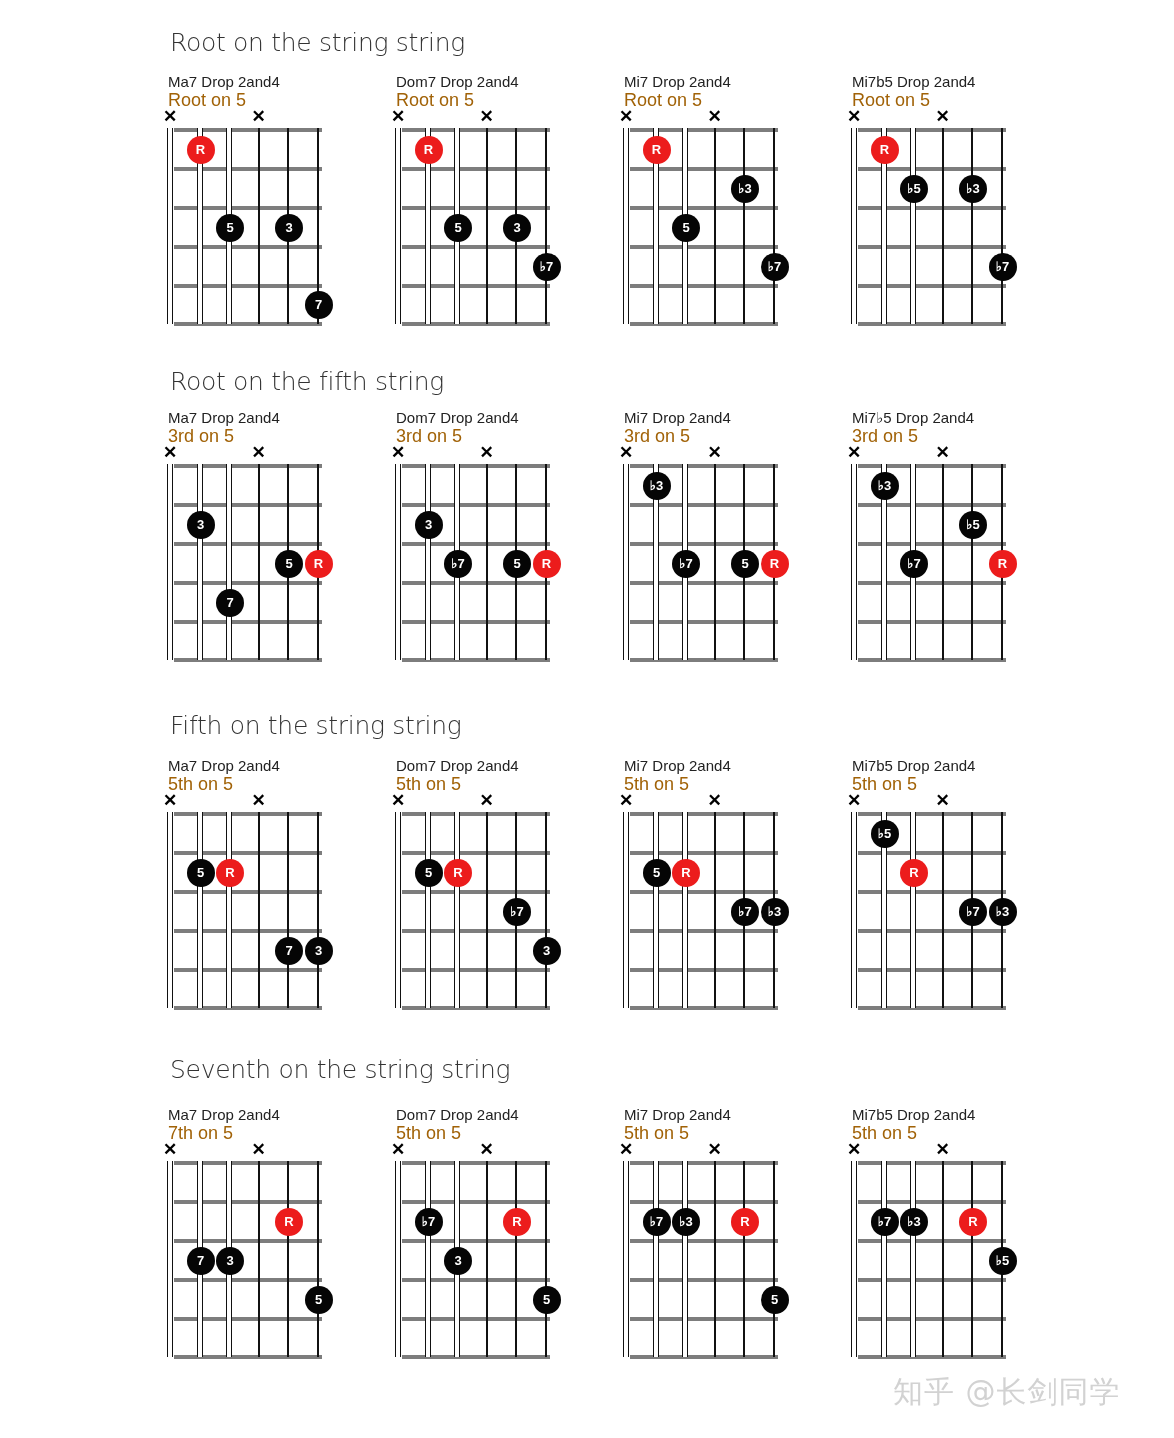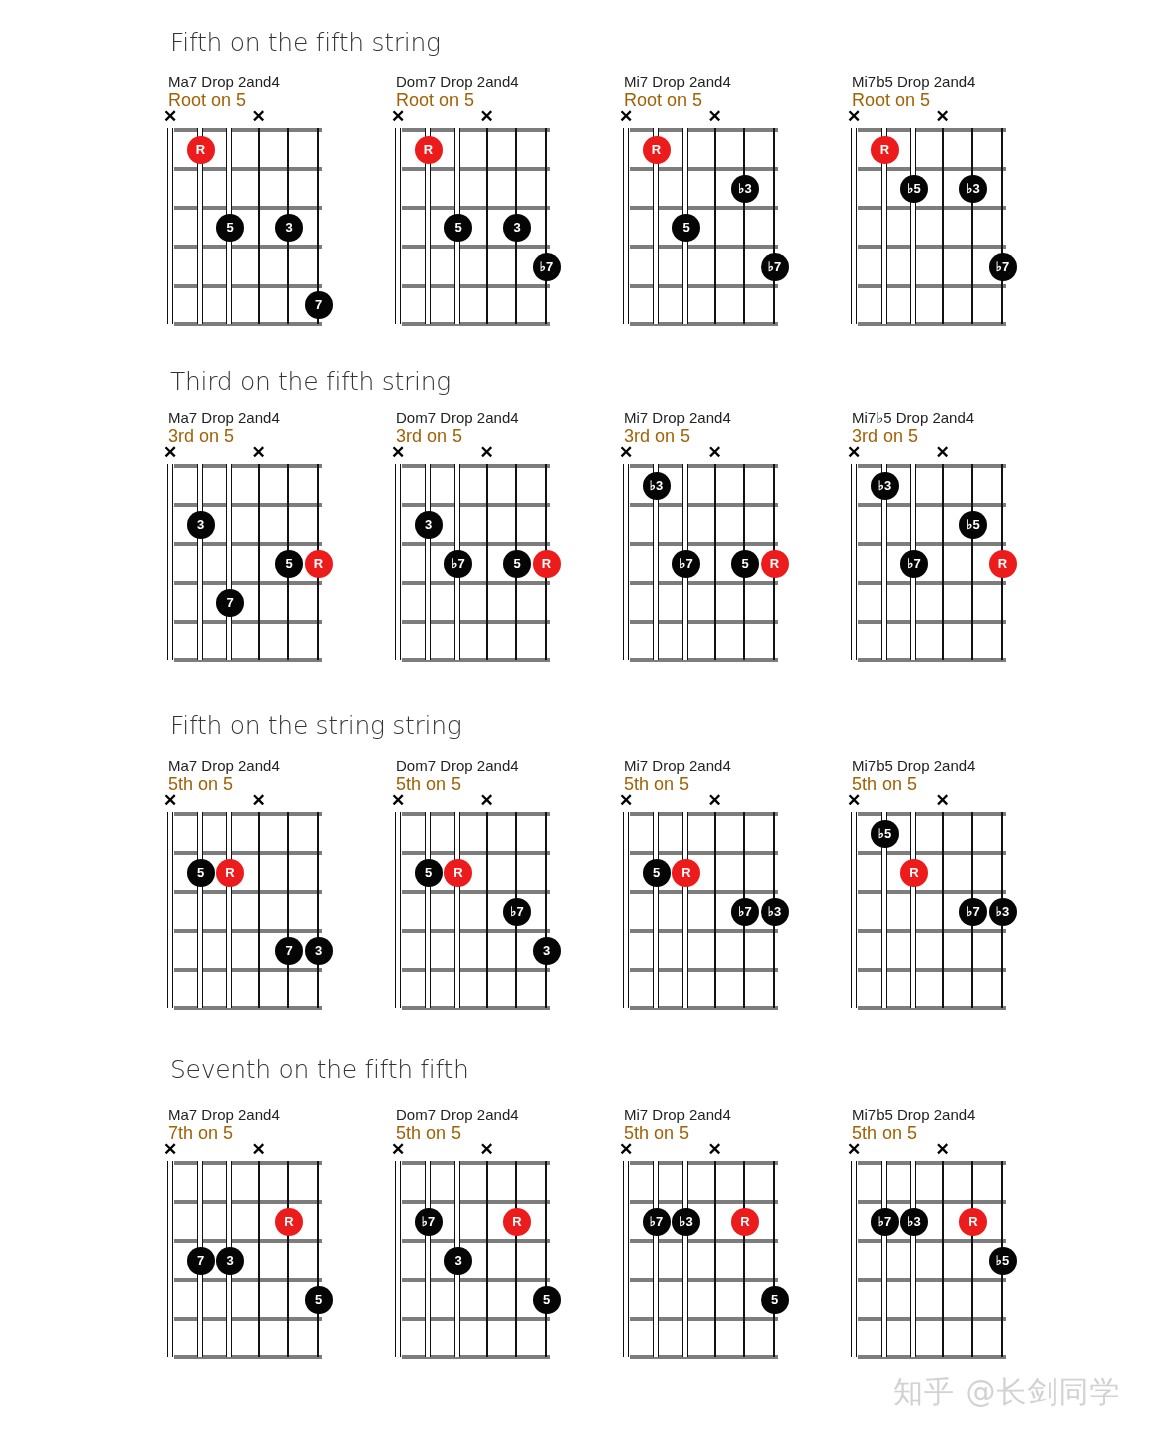--- a/index.html
+++ b/index.html
@@ -15,21 +15,21 @@
   .string.wound { width: 4px; background: #fff; border-left: 1.5px solid #111; border-right: 1.5px solid #111; }
   .string.plain { width: 2px; background: #111; }
   .dot { position: absolute; width: 28px; height: 28px; border-radius: 50%; background: #050505; color: #fff; font-weight: bold; font-size: 13px; line-height: 28px; text-align: center; }
   .dot.root { background: #ec1c1c; }
   .watermark { position: absolute; left: 893px; top: 1372px; font-family: "DejaVu Sans", sans-serif; font-size: 30px; color: #d2d2d2; letter-spacing: 1px; }
 </style>
 </head>
 <body>
 
 <div id="root">
-    <div class="section-title" style="top: 28px;">Fifth on the fifth string</div>
+    <div class="section-title" style="top: 28px;">Root on the string string</div>
     <div class="chord" style="left: 168px; top: 72px;">
       <div class="chord-name">Ma7 Drop 2and4</div>
       <div class="chord-sub">Root on 5</div>
       <div class="muted" style="left: -5px;">✕</div>
       <div class="muted" style="left: 83.5px;">✕</div>
       <div class="board">
         <div class="fret" style="top: 0px;"></div>
         <div class="fret" style="top: 39px;"></div>
         <div class="fret" style="top: 78px;"></div>
         <div class="fret" style="top: 117px;"></div>
@@ -112,21 +112,21 @@
         <div class="string wound" style="left: 56px;"></div>
         <div class="string plain" style="left: 87.5px;"></div>
         <div class="string plain" style="left: 117px;"></div>
         <div class="string plain" style="left: 146.5px;"></div>
         <div class="dot root" style="left: 16.5px; top: 7.5px;">R</div>
         <div class="dot" style="left: 46px; top: 46.5px;">♭5</div>
         <div class="dot" style="left: 105px; top: 46.5px;">♭3</div>
         <div class="dot" style="left: 134.5px; top: 124.5px;">♭7</div>
       </div>
     </div>
-    <div class="section-title" style="top: 367px;">Third on the fifth string</div>
+    <div class="section-title" style="top: 367px;">Root on the fifth string</div>
     <div class="chord" style="left: 168px; top: 408px;">
       <div class="chord-name">Ma7 Drop 2and4</div>
       <div class="chord-sub">3rd on 5</div>
       <div class="muted" style="left: -5px;">✕</div>
       <div class="muted" style="left: 83.5px;">✕</div>
       <div class="board">
         <div class="fret" style="top: 0px;"></div>
         <div class="fret" style="top: 39px;"></div>
         <div class="fret" style="top: 78px;"></div>
         <div class="fret" style="top: 117px;"></div>
@@ -306,21 +306,21 @@
         <div class="string wound" style="left: 56px;"></div>
         <div class="string plain" style="left: 87.5px;"></div>
         <div class="string plain" style="left: 117px;"></div>
         <div class="string plain" style="left: 146.5px;"></div>
         <div class="dot" style="left: 16.5px; top: 7.5px;">♭5</div>
         <div class="dot root" style="left: 46px; top: 46.5px;">R</div>
         <div class="dot" style="left: 105px; top: 85.5px;">♭7</div>
         <div class="dot" style="left: 134.5px; top: 85.5px;">♭3</div>
       </div>
     </div>
-    <div class="section-title" style="top: 1055px;">Seventh on the fifth fifth</div>
+    <div class="section-title" style="top: 1055px;">Seventh on the string string</div>
     <div class="chord" style="left: 168px; top: 1105px;">
       <div class="chord-name">Ma7 Drop 2and4</div>
       <div class="chord-sub">7th on 5</div>
       <div class="muted" style="left: -5px;">✕</div>
       <div class="muted" style="left: 83.5px;">✕</div>
       <div class="board">
         <div class="fret" style="top: 0px;"></div>
         <div class="fret" style="top: 39px;"></div>
         <div class="fret" style="top: 78px;"></div>
         <div class="fret" style="top: 117px;"></div>

